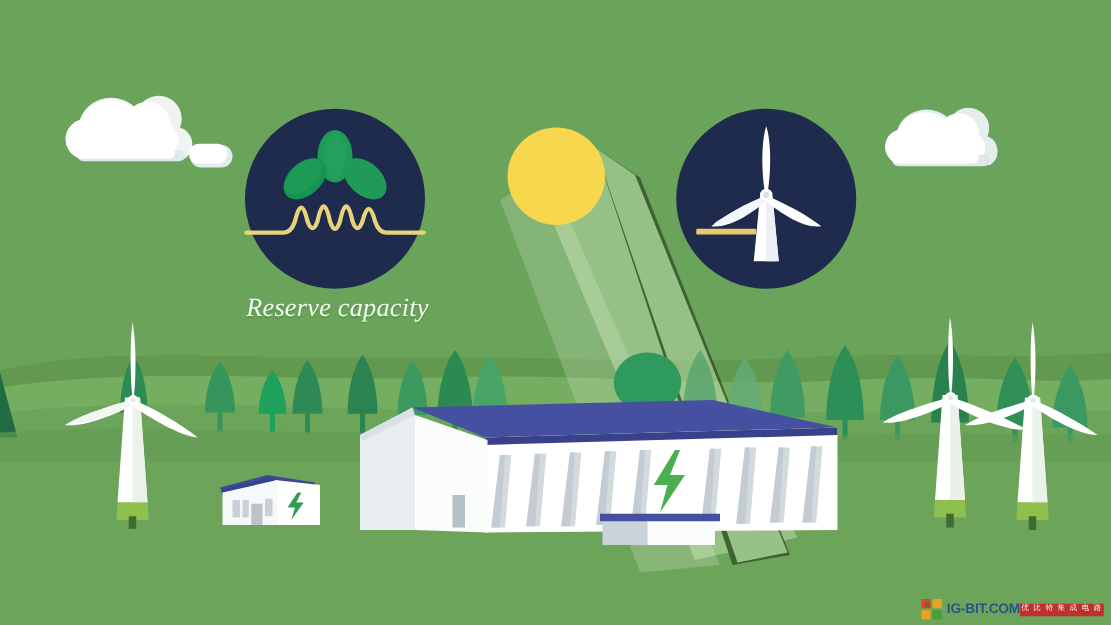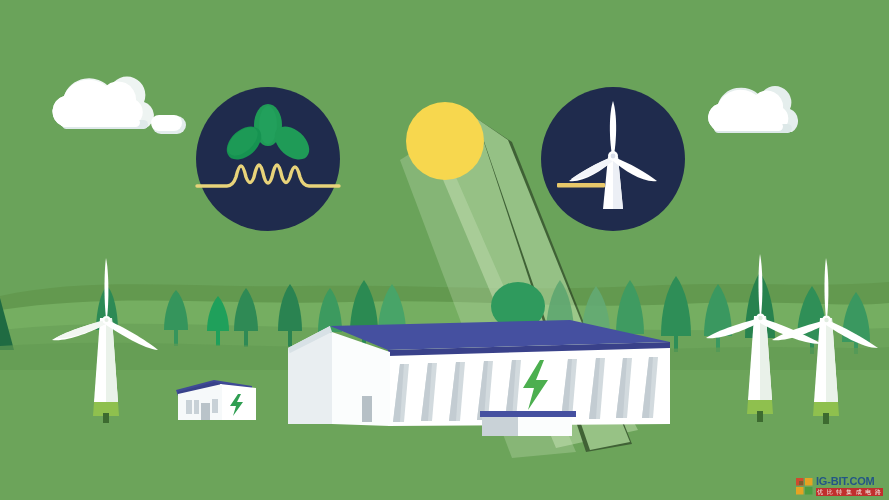--- a/index.html
+++ b/index.html
@@ -44,21 +44,21 @@
     gap: 3px;
     opacity: 0.92;
   }
   #watermark .wm-mark {
     width: 17px; height: 17px;
     position: relative;
     flex: none;
   }
   #watermark .wm-text {
     display: flex;
-    flex-direction: column;
+    flex-direction: row;
     line-height: 1;
   }
   #watermark .wm-name {
     font-family: "Liberation Sans", sans-serif;
     font-weight: bold;
     font-size: 11px;
     color: #1d4f8a;
     letter-spacing: -0.2px;
   }
   #watermark .wm-sub {
@@ -304,20 +304,21 @@
       <g transform="rotate(42 98 58)">
         <ellipse cx="98" cy="58" rx="20" ry="13" fill="#1f9b57"></ellipse>
       </g>
       <g transform="rotate(-42 50 58)">
         <ellipse cx="50" cy="56" rx="18" ry="10" fill="#1d9a56"></ellipse>
       </g>
     </g>
 
     <path d="M3 101 H33 Q39 101 42 92 Q47 70 52 92 Q56 103 60 92 Q65 68 70 92 Q74 104 78 92 Q83 68 88 92 Q92 103 96 92 Q101 72 106 92 Q109 101 115 101 H145" fill="none" stroke="#e8d37a" stroke-width="3.4" stroke-linecap="round" stroke-linejoin="round"></path>
   </svg>
+  <div class="label" id="label-reserve">Reserve capacity</div>
 
   <svg class="layer" style="left:539px;top:85px" width="148" height="148" viewBox="0 0 148 148">
     <circle cx="74" cy="74" r="72" fill="#1f2b4d"></circle>
     <g>
 
       <path d="M69 72 L79 72 L84 124 L64 124 Z" fill="#ffffff"></path>
       <path d="M74 72 L79 72 L84 124 L74 124 Z" fill="#eceff5"></path>
 
       <path d="M73 70 C70 52 70 28 74 16 C78 28 78 52 75 70 Z" fill="#ffffff"></path>
       <path d="M73 72 C58 78 40 88 30 96 C44 98 62 86 74 76 Z" fill="#ffffff"></path>

